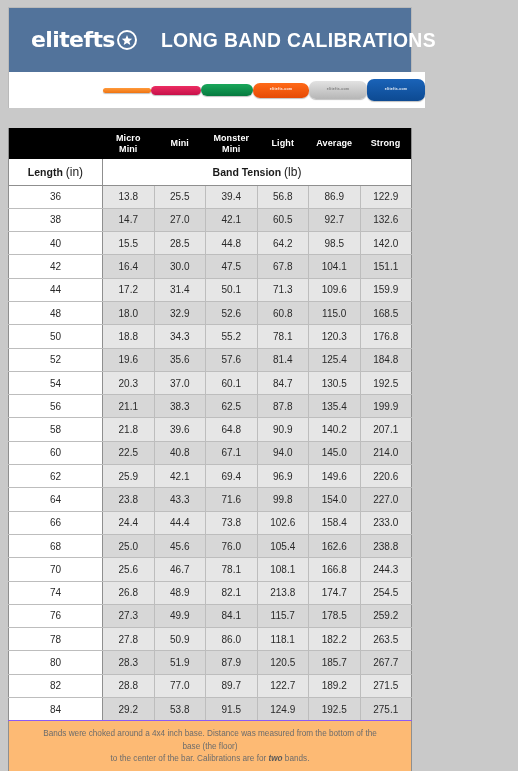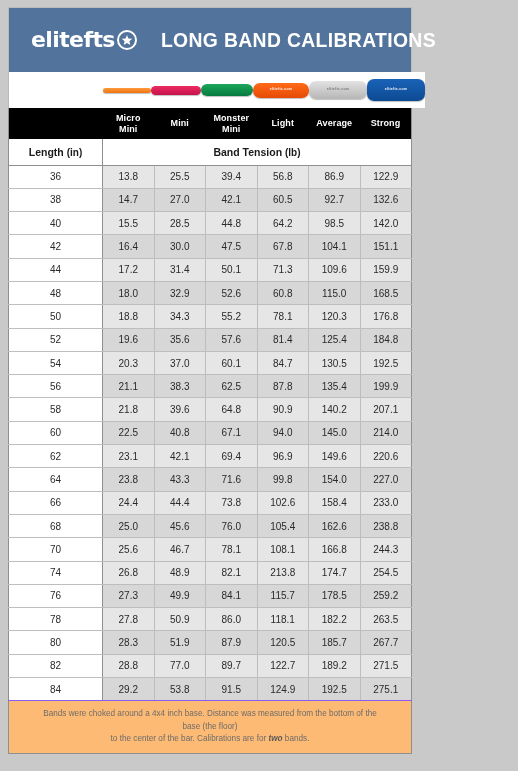--- a/index.html
+++ b/index.html
@@ -112,20 +112,21 @@
   .b-strong    { height: 22px; width: 58px; background: linear-gradient(180deg,#1a63b8,#0d4a92); }
 
   
   table.cal {
     width: 100%;
     border-collapse: collapse;
     table-layout: fixed;
     background: #ffffff;
     border-left: 1px solid #8f8f8f;
     border-right: 1px solid #8f8f8f;
+    margin-top: 20px;
   }
   table.cal col.c-len { width: 94px; }
 
   thead tr.hdr-bands th {
     background: #000000;
     color: #ffffff;
     font-size: 9px;
     font-weight: bold;
     height: 31px;
     line-height: 1.15;
@@ -140,21 +141,21 @@
     height: 26px;
     background: #ffffff;
     color: #1a1a1a;
     font-size: 10.5px;
     font-weight: bold;
     text-align: center;
     vertical-align: middle;
     border-bottom: 1px solid #8f8f8f;
   }
   thead tr.hdr-units th.len-h { border-right: 1px solid #8f8f8f; }
-  .unit { font-size: 10px; font-weight: bold; }
+  .unit { font-size: 12px; font-weight: normal; }
 
   tbody td {
     height: 23.3px;
     font-size: 10px;
     color: #2a2a2a;
     text-align: center;
     vertical-align: middle;
     border-bottom: 1px solid #bdbdbd;
     border-right: 1px solid #bdbdbd;
   }
@@ -366,21 +367,21 @@
           <td class="len">60</td>
           <td>22.5</td>
           <td>40.8</td>
           <td>67.1</td>
           <td>94.0</td>
           <td>145.0</td>
           <td>214.0</td>
         </tr>
         <tr class="odd">
           <td class="len">62</td>
-          <td>23.1</td>
+          <td>25.9</td>
           <td>42.1</td>
           <td>69.4</td>
           <td>96.9</td>
           <td>149.6</td>
           <td>220.6</td>
         </tr>
         <tr class="even">
           <td class="len">64</td>
           <td>23.8</td>
           <td>43.3</td>

